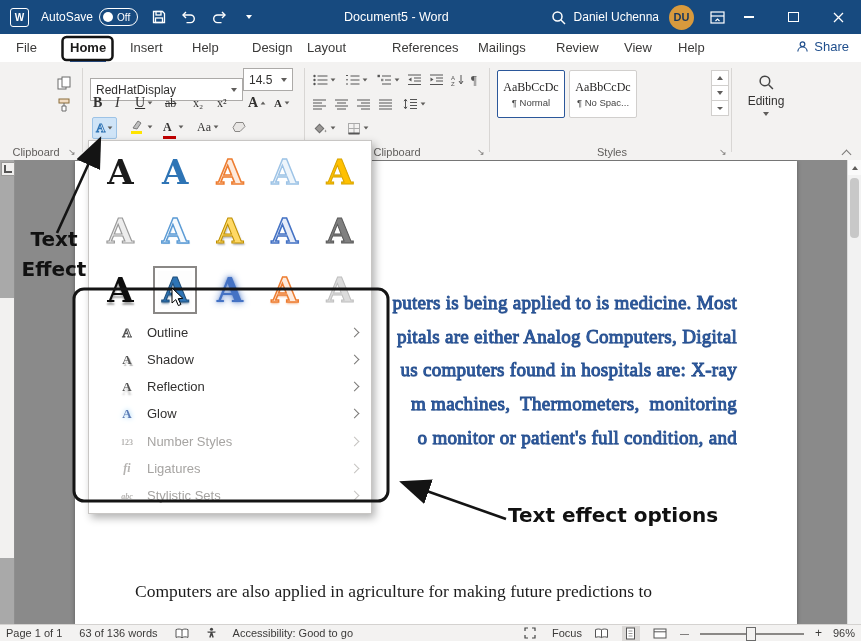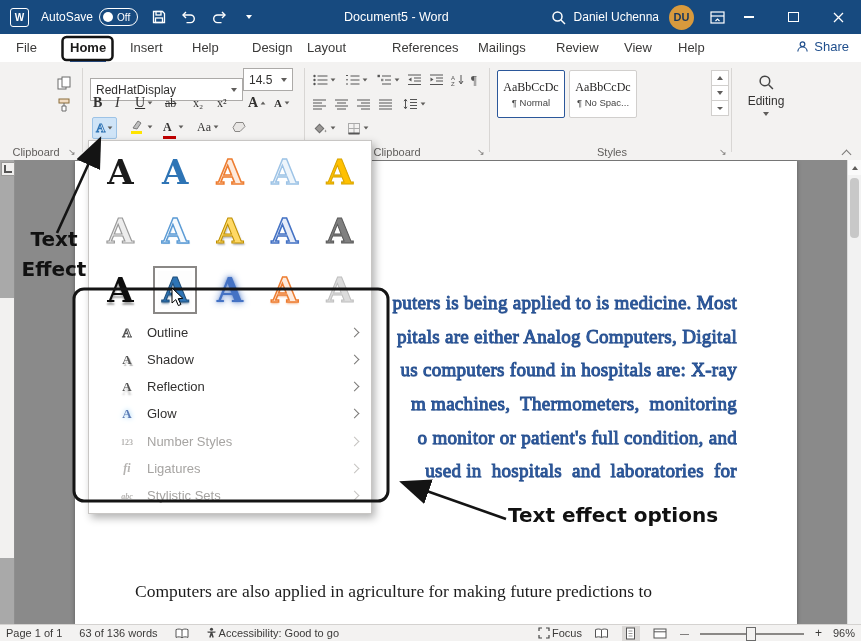--- a/index.html
+++ b/index.html
@@ -112,21 +112,21 @@
   .mi-styl::before{content:"abc";font-size:8px;font-style:italic;}
   .fxitem.dis .mi-label{color:#a6a4a2;}
   .fxitem.dis .mi-ic{color:#b5b3b1;}
   .fxitem.dis .chev-r{border-color:#c5c3c1;}
 
   
   .statusbar{position:absolute;left:0;bottom:0;width:861px;height:16px;background:#f3f2f1;border-top:1px solid #d4d2d0;
              font-size:11px;color:#3b3a39;}
   .sb-l{position:absolute;left:6px;top:0;height:16px;display:flex;align-items:center;gap:17px;}
   .sb-r{position:absolute;right:6px;top:0;height:16px;display:flex;align-items:center;gap:11px;}
-  .sb-grp{display:flex;align-items:center;gap:2px;}
+  .sb-grp{display:flex;align-items:center;gap:16px;}
   .viewic{display:flex;align-items:center;justify-content:center;width:18px;height:15px;}
   .viewic.active{background:#dbd9d7;}
   .zoom-out::before{content:"—";font-size:9px;color:#3b3a39;}
   .zoom-in::before{content:"+";font-size:12px;color:#3b3a39;}
   .zslider{position:relative;width:104px;height:14px;display:inline-block;}
   .ztrack{position:absolute;left:0;right:0;top:6.5px;height:2px;background:#8a8886;}
   .ztick{position:absolute;left:50%;top:3px;width:1px;height:8px;background:#8a8886;}
   .zthumb{position:absolute;left:44%;top:1px;width:8px;height:12px;background:#f3f2f1;border:1px solid #6b6b6b;}
 
   
@@ -438,21 +438,20 @@
     <div class="tabsel">
         <i></i>
       </div>
     <div class="page"></div>
 
     <div class="bline" style="top:132px">puters is being applied to is medicine. Most</div>
     <div class="bline" style="top:166px">pitals are either Analog Computers, Digital</div>
     <div class="bline" style="top:233px">m machines,  Thermometers,  monitoring</div>
     <div class="bline" style="top:199px">us computers found in hospitals are: X-ray</div>
     <div class="bline" style="top:267px">o monitor or patient's full condition, and</div>
-    <div class="bline" style="top:300px">used in  hospitals  and  laboratories  for</div>
     <div class="pline">Computers are also applied in agriculture for making future predictions to</div>
 
     <div class="vscroll">
       <span class="sb-up">
           <i class="tri-u"></i>
         </span>
       <span class="sb-thumb"></span>
     </div>
   </div>
 

